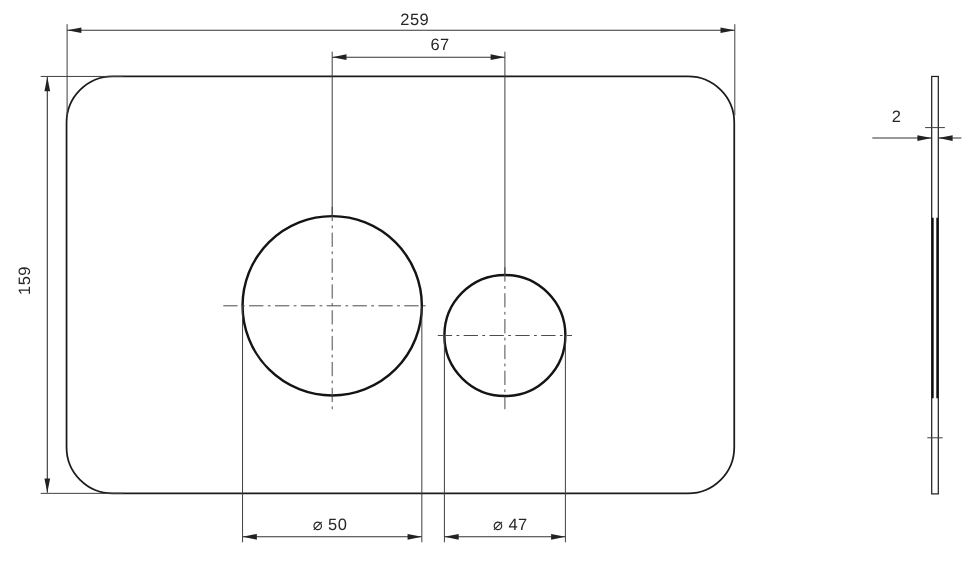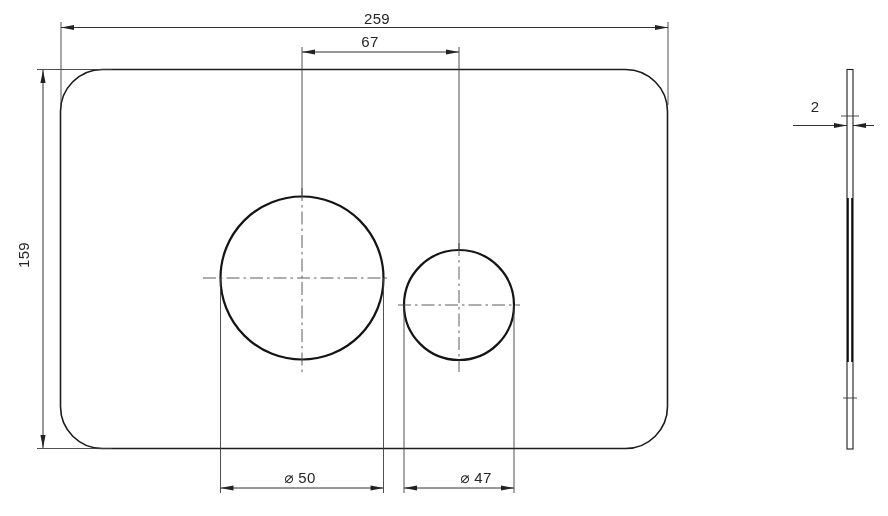--- a/index.html
+++ b/index.html
@@ -109,23 +109,23 @@
       <line x1="847.9" y1="198" x2="847.9" y2="362" stroke="#0d0d0d" stroke-width="1.8"></line>
       <line x1="852.1" y1="198" x2="852.1" y2="362" stroke="#0d0d0d" stroke-width="1.8"></line>
 
       <line x1="841" y1="116" x2="859" y2="116" stroke="#3d3d3d" stroke-width="0.9"></line>
       <line x1="843" y1="398" x2="857" y2="398" stroke="#3d3d3d" stroke-width="0.9"></line>
     </g>
   </svg>
 
   <div class="dim-label" style="left:377px; top:18px;">259</div>
 
-  <div class="dim-label" style="left:370px; top:41px;">67</div>
+  <div class="dim-label" style="left:400px; top:41px;">67</div>
 
   <div class="dim-label vertical" style="left:23px; top:255px;">159</div>
 
   <div class="dim-label" style="left:300px; top:477px;">⌀ 50</div>
 
-  <div class="dim-label" style="left:476px; top:477px;text-align:right;">⌀ 47</div>
+  <div class="dim-label" style="left:464px; top:477px;text-align:right;">⌀ 47</div>
 
   <div class="dim-label" style="left:815px; top:106px;">2</div>
 
 </div>
 
 </body></html>

